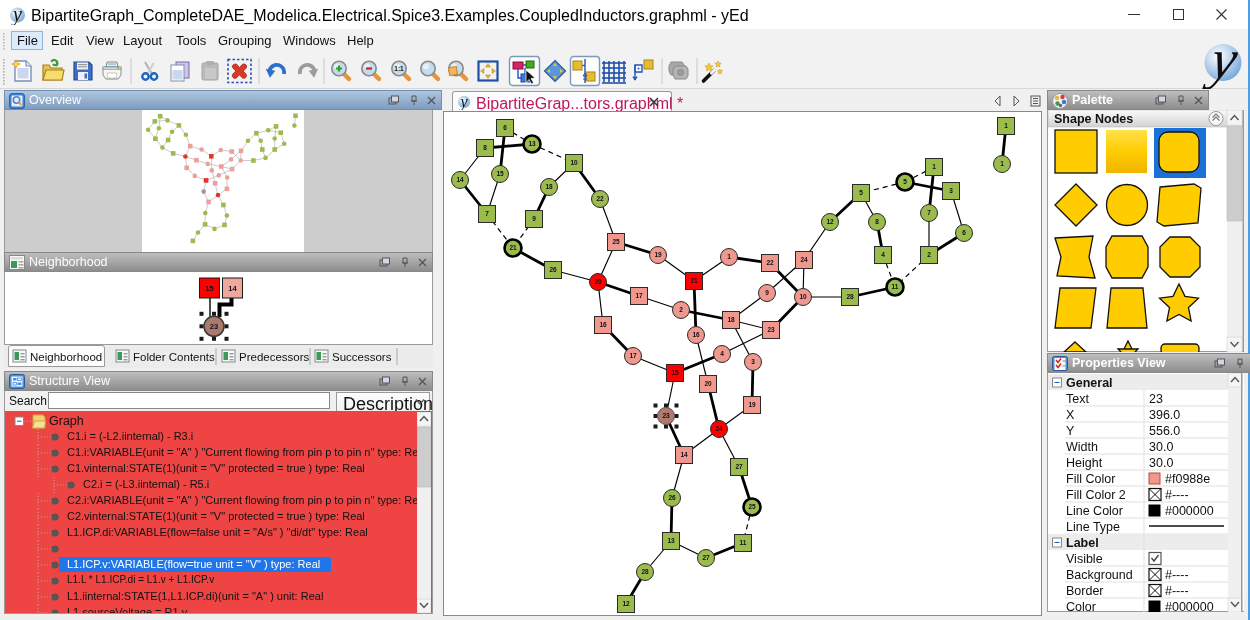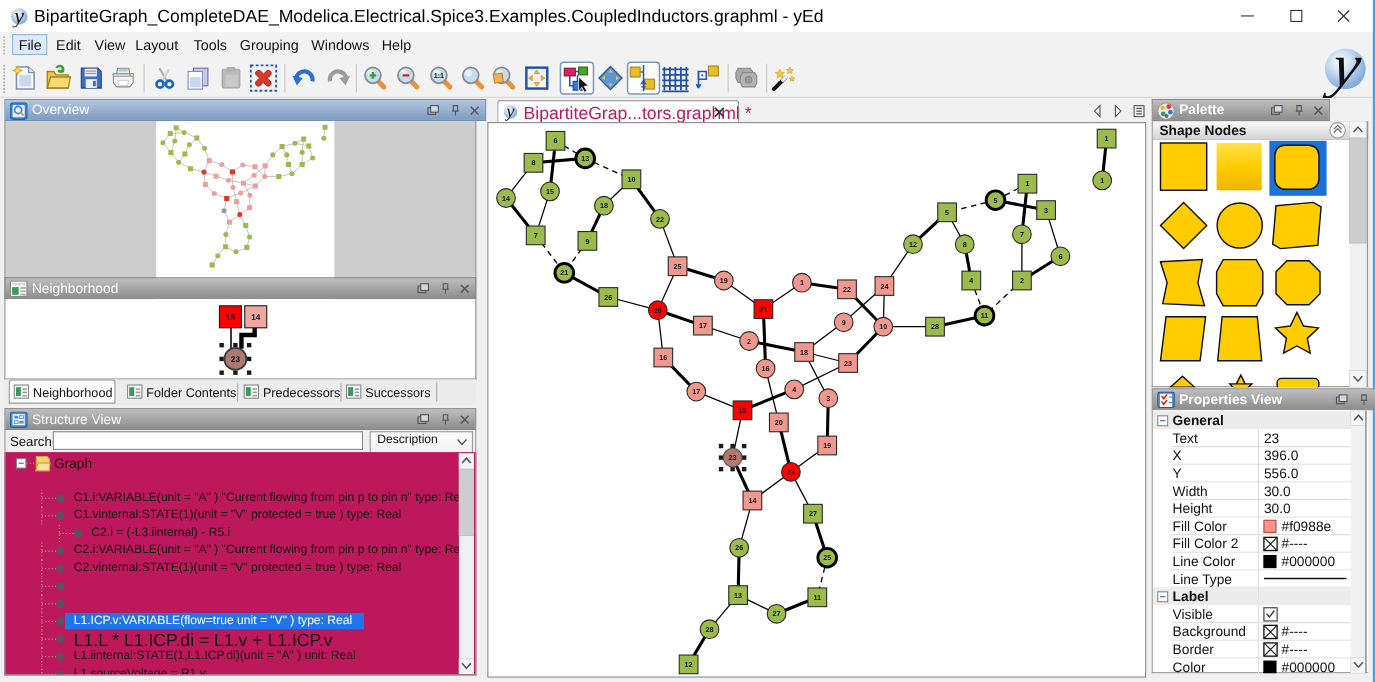--- a/index.html
+++ b/index.html
@@ -466,36 +466,44 @@
   <svg class="abs" style="right:3px;top:3px" width="52" height="14" viewBox="0 0 52 14">
     <rect x="3" y="4" width="7" height="6" fill="none" stroke="#555"></rect>
       <rect x="5.5" y="2" width="7" height="6" fill="#cfd8e4" stroke="#555"></rect>
     <path d="M26 2 L30 2 L30 7 L26 7 Z M28 7 L28 11 M25 7 L31 7" stroke="#555" fill="none"></path>
     <path d="M42 3 L49 10 M49 3 L42 10" stroke="#555" stroke-width="1.3" fill="none"></path>
   </svg>
 </div>
 <div class="abs" style="left:4px;top:391px;width:429px;height:20px;background:#f0f0f0;border-left:1px solid #9a9a9a;border-right:1px solid #9a9a9a"></div>
 <div class="abs" style="left:9px;top:394px;font-size:12px;color:#111">Search</div>
 <div class="abs" style="left:48px;top:392px;width:282px;height:17px;background:#fff;border:1px solid #888"></div>
-<div class="abs" style="left:336px;top:392px;width:94px;height:36px;background:linear-gradient(#fdfdfd,#e8e8e8);border:1px solid #999;font-size:11px;color:#111;padding:1px 16px 0 6px">Description
+<div class="abs" style="left:336px;top:392px;width:94px;height:36px;background:linear-gradient(#fdfdfd,#e8e8e8);border:1px solid #999;font-size:18px;color:#111;padding:1px 16px 0 6px">Description
   <svg class="abs" style="right:4px;top:5px" width="10" height="8">
       <path d="M1 1.5 L5 6 L9 1.5" fill="none" stroke="#555" stroke-width="1.3"></path>
     </svg>
 </div>
-<div class="abs" style="left:4px;top:411px;width:429px;height:203px;background:#be185d;border:1px solid #9a9a9a;border-top:none;overflow:hidden">
+<div class="abs" style="left:4px;top:411px;width:429px;height:203px;background:#ef4444;border:1px solid #9a9a9a;border-top:none;overflow:hidden">
 <div style="position:absolute;left:6px;top:2px;width:410px;height:16px">
       <svg width="410" height="16" style="position:absolute;left:0;top:0">
         <rect x="4" y="4" width="8.5" height="8.5" fill="#fff" stroke="#888"></rect>
         <line x1="6" y1="8.2" x2="10.5" y2="8.2" stroke="#2255bb"></line>
         <line x1="13" y1="8.2" x2="20" y2="8.2" stroke="#aaa" stroke-dasharray="1,2"></line>
         <path d="M22 2 L32 2 L34 4.5 L34 15 L22 15 Z" fill="#f2d172" stroke="#c8a83e"></path>
         <path d="M21.5 15 L23.5 8 L34.5 8 L33.5 15 Z" fill="#f7e09a" stroke="#c8a83e"></path>
       </svg>
       <span style="position:absolute;left:38px;top:1px;font-size:12.5px;color:#111">Graph</span>
     </div>
+<div style="position:absolute;left:6px;top:18px;width:414px;height:16px;overflow:hidden">
+      <svg width="56" height="16" style="position:absolute;left:0;top:0">
+        <line x1="27" y1="0" x2="27" y2="16" stroke="#aaa" stroke-dasharray="1,2"></line>
+        <line x1="27" y1="8" x2="40" y2="8" stroke="#aaa" stroke-dasharray="1,2"></line>
+        <circle cx="44" cy="8" r="3.6" fill="#555"></circle>
+      </svg>
+      <span style="position:absolute;left:56px;top:1px;font-size:11px;color:#111;white-space:nowrap">C1.i = (-L2.iinternal) - R3.i</span>
+    </div>
 <div style="position:absolute;left:6px;top:34px;width:414px;height:16px;overflow:hidden">
       <svg width="56" height="16" style="position:absolute;left:0;top:0">
         <line x1="27" y1="0" x2="27" y2="16" stroke="#aaa" stroke-dasharray="1,2"></line>
         <line x1="27" y1="8" x2="40" y2="8" stroke="#aaa" stroke-dasharray="1,2"></line>
         <circle cx="44" cy="8" r="3.6" fill="#555"></circle>
       </svg>
       <span style="position:absolute;left:56px;top:1px;font-size:11px;color:#111;white-space:nowrap">C1.i:VARIABLE(unit = "A" )  "Current flowing from pin p to pin n" type: Rea</span>
     </div>
 <div style="position:absolute;left:6px;top:50px;width:414px;height:16px;overflow:hidden">
       <svg width="56" height="16" style="position:absolute;left:0;top:0">
@@ -528,20 +536,21 @@
         <circle cx="44" cy="8" r="3.6" fill="#555"></circle>
       </svg>
       <span style="position:absolute;left:56px;top:1px;font-size:11px;color:#111;white-space:nowrap">C2.vinternal:STATE(1)(unit = "V" protected = true )  type: Real</span>
     </div>
 <div style="position:absolute;left:6px;top:114px;width:414px;height:16px;overflow:hidden">
       <svg width="56" height="16" style="position:absolute;left:0;top:0">
         <line x1="27" y1="0" x2="27" y2="16" stroke="#aaa" stroke-dasharray="1,2"></line>
         <line x1="27" y1="8" x2="40" y2="8" stroke="#aaa" stroke-dasharray="1,2"></line>
         <circle cx="44" cy="8" r="3.6" fill="#555"></circle>
       </svg>
+      <span style="position:absolute;left:56px;top:1px;font-size:11px;color:#111;white-space:nowrap">L1.ICP.di:VARIABLE(flow=false unit = "A/s" )  "di/dt" type: Real</span>
     </div>
 <div style="position:absolute;left:6px;top:130px;width:414px;height:16px;overflow:hidden">
       <svg width="56" height="16" style="position:absolute;left:0;top:0">
         <line x1="27" y1="0" x2="27" y2="16" stroke="#aaa" stroke-dasharray="1,2"></line>
         <line x1="27" y1="8" x2="40" y2="8" stroke="#aaa" stroke-dasharray="1,2"></line>
         <circle cx="44" cy="8" r="3.6" fill="#555"></circle>
       </svg>
     </div>
 <div style="position:absolute;left:6px;top:146px;width:414px;height:16px;overflow:hidden">
       <div style="position:absolute;left:48px;top:0;width:272px;height:15px;background:#2076e8"></div>
@@ -551,21 +560,21 @@
         <circle cx="44" cy="8" r="3.6" fill="#555"></circle>
       </svg>
       <span style="position:absolute;left:56px;top:1px;font-size:11px;color:#fff;white-space:nowrap">L1.ICP.v:VARIABLE(flow=true unit = "V" )  type: Real</span>
     </div>
 <div style="position:absolute;left:6px;top:162px;width:414px;height:16px;overflow:hidden">
       <svg width="56" height="16" style="position:absolute;left:0;top:0">
         <line x1="27" y1="0" x2="27" y2="16" stroke="#aaa" stroke-dasharray="1,2"></line>
         <line x1="27" y1="8" x2="40" y2="8" stroke="#aaa" stroke-dasharray="1,2"></line>
         <circle cx="44" cy="8" r="3.6" fill="#555"></circle>
       </svg>
-      <span style="position:absolute;left:56px;top:1px;font-size:16px;color:#111;white-space:nowrap">L1.L * L1.ICP.di = L1.v + L1.ICP.v</span>
+      <span style="position:absolute;left:56px;top:1px;font-size:10px;color:#111;white-space:nowrap">L1.L * L1.ICP.di = L1.v + L1.ICP.v</span>
     </div>
 <div style="position:absolute;left:6px;top:178px;width:414px;height:16px;overflow:hidden">
       <svg width="56" height="16" style="position:absolute;left:0;top:0">
         <line x1="27" y1="0" x2="27" y2="16" stroke="#aaa" stroke-dasharray="1,2"></line>
         <line x1="27" y1="8" x2="40" y2="8" stroke="#aaa" stroke-dasharray="1,2"></line>
         <circle cx="44" cy="8" r="3.6" fill="#555"></circle>
       </svg>
       <span style="position:absolute;left:56px;top:1px;font-size:11px;color:#111;white-space:nowrap">L1.iinternal:STATE(1,L1.ICP.di)(unit = "A" )  unit: Real</span>
     </div>
 <div style="position:absolute;left:6px;top:194px;width:414px;height:16px;overflow:hidden">

